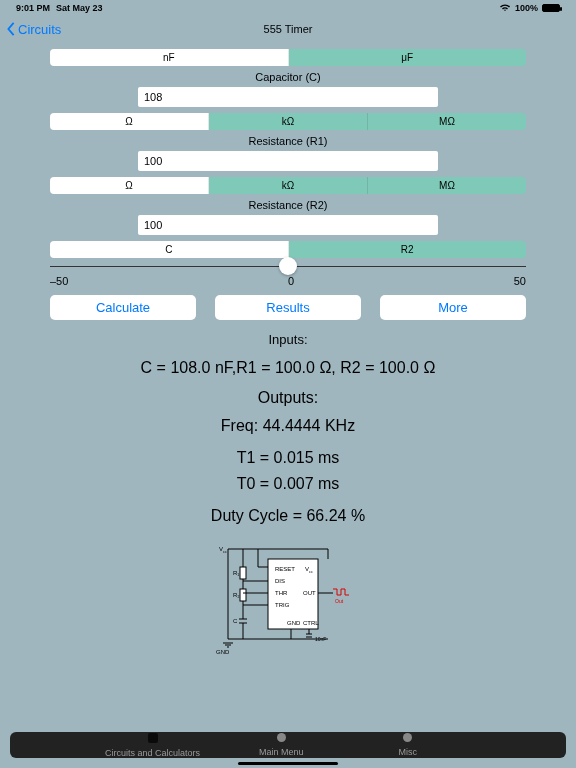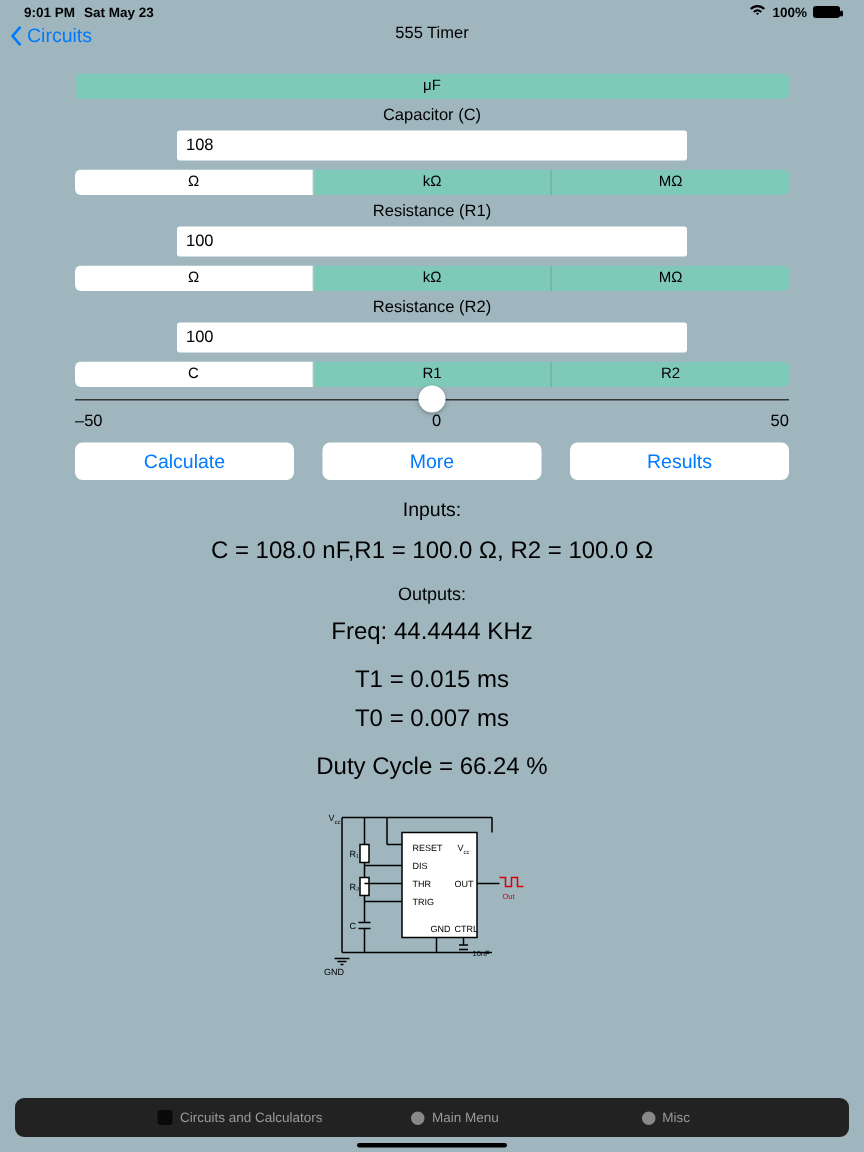--- a/index.html
+++ b/index.html
@@ -27,62 +27,63 @@
   .status-right { display:flex; gap:4px; align-items:center; }
   .battery {
     width: 18px; height: 8px; border:1px solid #000; border-radius:2px; position:relative;
     background:#000;
   }
   .battery::after { content:""; position:absolute; right:-3px; top:2px; width:2px; height:4px; background:#000; border-radius:1px;}
   .wifi { font-size:10px; }
   .nav-bar {
     height: 26px;
     display:flex;
+    align-items:center;
     justify-content:center;
     position:relative;
   }
   .back-btn {
     position:absolute; left:6px; display:flex; align-items:center; color:#007aff; font-size:13px; gap:2px;
   }
   .back-btn svg { width:10px; height:14px; }
   .nav-title { font-size:11px; color:#000; }
   .content { padding: 4px 50px 0 50px; display:flex; flex-direction:column; align-items:center; }
   .seg {
     display:flex; width:100%; border-radius:4px; overflow:hidden; margin:3px 0 2px 0;
   }
   .seg-opt {
     flex:1; text-align:center; font-size:10px; padding:3px 0; background:#7fc9b8; border-right:1px solid rgba(0,0,0,0.1);
   }
   .seg-opt:last-child { border-right:none; }
   .seg-opt.sel { background:#fff; }
   .label { font-size:11px; margin:3px 0 1px 0; }
   .field {
-    width: 340px; background:#fff; border-radius:2px; font-size:11px; padding:4px 6px; margin:3px 0;
+    width: 300px; background:#fff; border-radius:2px; font-size:11px; padding:4px 6px; margin:3px 0;
     text-align:left;
   }
   .slider-wrap { width:100%; position:relative; margin:6px 0 2px 0; }
   .slider-track { height:1px; background:#333; position:relative; }
   .slider-thumb {
     width:18px; height:18px; background:#fff; border-radius:50%; position:absolute; top:-9px; left:50%;
     transform:translateX(-50%); box-shadow:0 1px 3px rgba(0,0,0,0.3);
   }
   .slider-labels { display:flex; justify-content:space-between; font-size:11px; margin-top:6px; }
   .btn-row { display:flex; gap:19px; width:100%; margin:8px 0 6px 0; }
   .btn {
     flex:1; background:#fff; border-radius:5px; text-align:center; padding:5px 0; font-size:13px; color:#007aff;
   }
   .out-title { font-size:13px; margin:6px 0 8px 0; }
   .out-line { font-size:16px; margin:4px 0; text-align:center; }
-  .out-section { margin:8px 0 6px 0; font-size:12px; }
+  .out-section { margin:8px 0 6px 0; font-size:16px; }
   .diagram { margin-top:10px; }
   .tab-bar {
     position:absolute; bottom:10px; left:10px; right:10px; height:26px; background:#222; border-radius:6px;
     display:flex; align-items:center; color:#9a9a9a; font-size:9px;
   }
-  .tab-item { display:flex; align-items:center; gap:5px; }
+  .tab-item { display:flex; align-items:center; gap:5px;flex-direction:column; }
   .tab-sq { width:10px; height:10px; background:#0a0a0a; border-radius:2px; }
   .tab-circ { width:9px; height:9px; background:#888; border-radius:50%; }
   .t1 { margin-left:95px; }
   .t2 { margin-left:59px;text-align:right; }
   .t3 { margin-left:95px; }
   .bottom-handle {
     position:absolute; bottom:3px; left:50%; transform:translateX(-50%); width:100px; height:3px; background:#000; border-radius:2px;
   }
 </style>
 </head>
@@ -109,20 +110,21 @@
     <svg viewBox="0 0 10 16">
         <path d="M8 1 L2 8 L8 15" stroke="#007aff" stroke-width="2" fill="none"></path>
       </svg>
     <span>Circuits</span>
   </div>
   <div class="nav-title">555 Timer</div>
 </div>
 
 <div class="content">
   <div class="seg">
+    <div class="seg-opt sel">nF</div>
     <div class="seg-opt">μF</div>
   </div>
   <div class="label">Capacitor (C)</div>
   <div class="field">108</div>
 
   <div class="seg">
     <div class="seg-opt sel">Ω</div>
     <div class="seg-opt">kΩ</div>
     <div class="seg-opt">MΩ</div>
   </div>
@@ -132,38 +134,37 @@
   <div class="seg">
     <div class="seg-opt sel">Ω</div>
     <div class="seg-opt">kΩ</div>
     <div class="seg-opt">MΩ</div>
   </div>
   <div class="label">Resistance (R2)</div>
   <div class="field">100</div>
 
   <div class="seg">
     <div class="seg-opt sel">C</div>
-    <div class="seg-opt">R1</div>
     <div class="seg-opt">R2</div>
   </div>
 
   <div class="slider-wrap">
     <div class="slider-track"></div>
     <div class="slider-thumb"></div>
   </div>
   <div class="slider-labels" style="width:100%">
     <span>–50</span>
     <span>0</span>
     <span>50</span>
   </div>
 
   <div class="btn-row">
     <div class="btn">Calculate</div>
+    <div class="btn">Results</div>
     <div class="btn">More</div>
-    <div class="btn">Results</div>
   </div>
 
   <div class="out-title">Inputs:</div>
   <div class="out-line">C = 108.0 nF,R1 = 100.0 Ω, R2 = 100.0 Ω</div>
   <div class="out-section">Outputs:</div>
   <div class="out-line">Freq: 44.4444 KHz</div>
   <div style="height:6px"></div>
   <div class="out-line">T1 = 0.015 ms</div>
   <div class="out-line">T0 = 0.007 ms</div>
   <div style="height:6px"></div>

